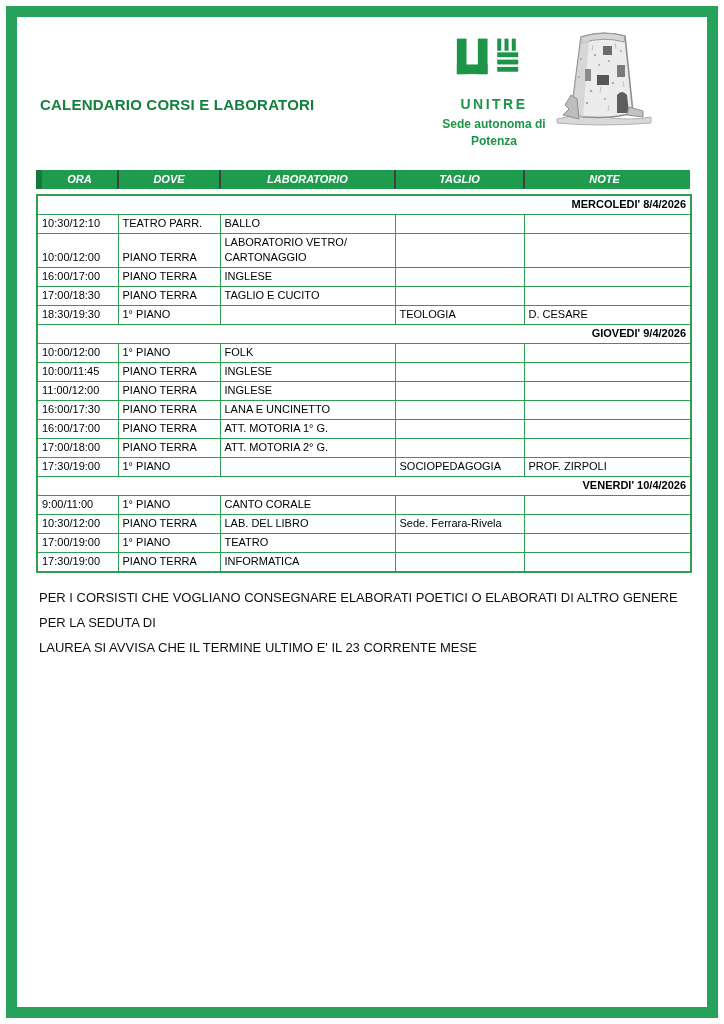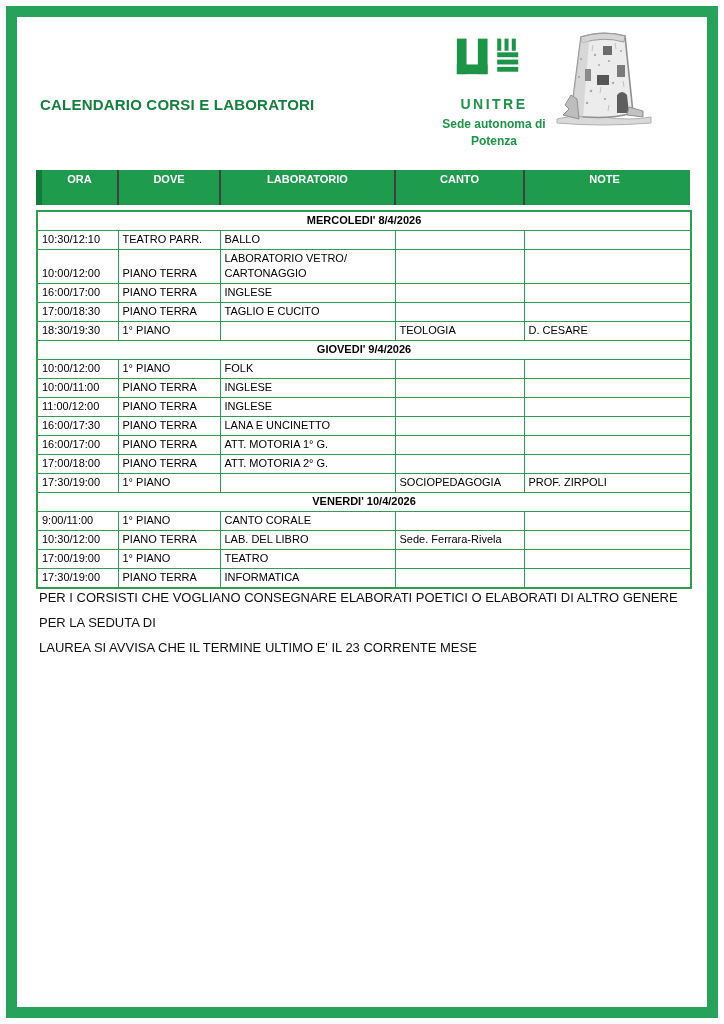--- a/index.html
+++ b/index.html
@@ -56,23 +56,24 @@
   .tower-wrap { width: 104px; height: 102px; margin-left: 2px; }
 
   
   .cal-table {
     position: absolute;
     left: 19px; top: 153px;
     width: 654px;
   }
   .thead {
     display: flex;
-    height: 35px;
+    height: 19px;
     background: #1f9b4d;
     align-items: center;
+    font-style: italic;
   }
   .thead .sliver {
     width: 6px; height: 100%;
     background: #147a3c;
   }
   .thead .hcell {
     color: #ffffff;
     font-size: 11px;
     font-weight: bold;
     text-align: center;
@@ -95,21 +96,21 @@
     color: #000000;
     padding: 1px 4px 2px 4px;
     height: 15px;
     vertical-align: bottom;
     white-space: pre-line;
     line-height: 1.35;
     overflow: hidden;
   }
   table.grid { border: 2px solid #2f9e52; }
   td.section-cell {
-    text-align: center;
+    text-align: right;
     color: #1f9b4d;
     font-weight: bold;
     font-size: 11.5px;
     white-space: pre;
     border: 2px solid #2f9e52;
     vertical-align: middle;
     height: 14px;
   }
 
   
@@ -197,21 +198,21 @@
         </svg>
       </div>
     </div>
 
     <div class="cal-table">
       <div class="thead">
         <div class="sliver"></div>
         <div class="hcell first" style="width:75px">ORA</div>
         <div class="hcell" style="width:102px">DOVE</div>
         <div class="hcell" style="width:175px">LABORATORIO</div>
-        <div class="hcell" style="width:129px">CANTO</div>
+        <div class="hcell" style="width:129px">TAGLIO</div>
         <div class="hcell" style="width:161px">NOTE</div>
       </div>
 
       <table class="grid">
         <colgroup>
           <col style="width:81px">
             <col style="width:102px">
             <col style="width:175px">
             <col style="width:129px">
             <col style="width:167px">
@@ -260,21 +261,21 @@
               <td colspan="5" class="section-cell">GIOVEDI'  9/4/2026</td>
             </tr>
             <tr>
               <td>10:00/12:00</td>
               <td>1° PIANO</td>
               <td>FOLK</td>
               <td></td>
               <td></td>
             </tr>
             <tr>
-              <td>10:00/11:00</td>
+              <td>10:00/11:45</td>
               <td>PIANO TERRA</td>
               <td>INGLESE</td>
               <td></td>
               <td></td>
             </tr>
             <tr>
               <td>11:00/12:00</td>
               <td>PIANO TERRA</td>
               <td>INGLESE</td>
               <td></td>

